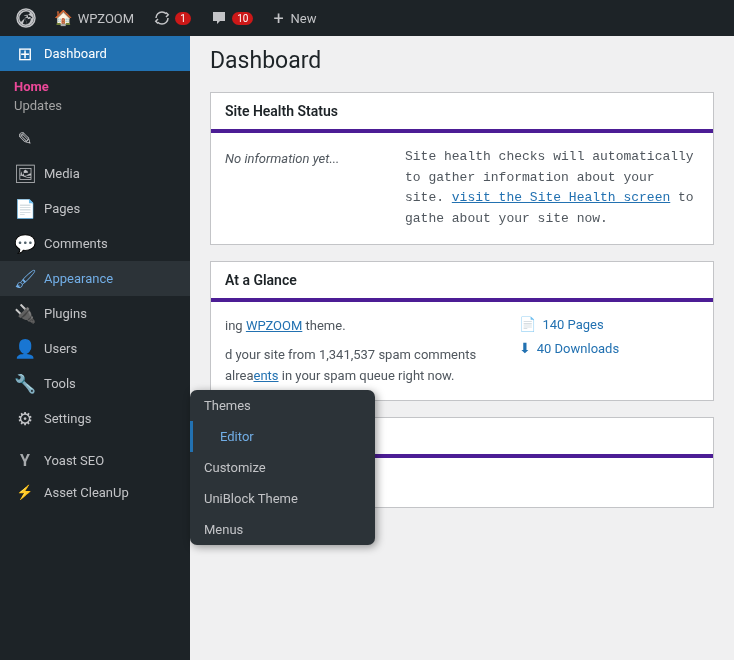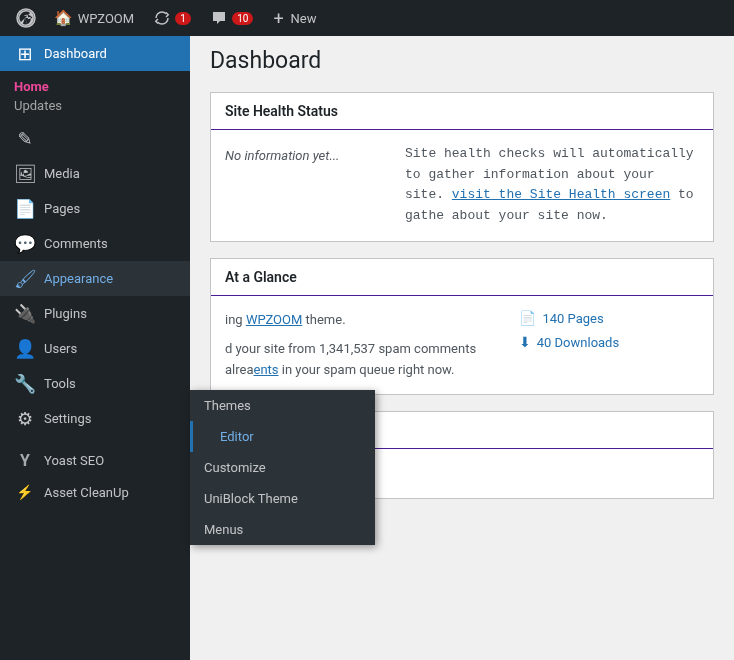--- a/index.html
+++ b/index.html
@@ -85,20 +85,21 @@
 
     
     #appearance-dropdown {
       position: fixed;
       left: 190px;
       top: 390px;
       background: #2c3338;
       width: 185px;
       z-index: 200;
       box-shadow: 2px 2px 8px rgba(0,0,0,0.4);
+      border-radius: 7px;
     }
     .dropdown-item {
       display: block;
       color: #c3c4c7;
       padding: 8px 14px;
       cursor: pointer;
       font-size: 13px;
       text-decoration: none;
     }
     .dropdown-item.active { color: #72aee6; border-left: 3px solid #2271b1; padding-left: 27px; }
@@ -123,21 +124,21 @@
     }
 
     
     .postbox {
       background: #fff;
       border: 1px solid #c3c4c7;
       margin-bottom: 16px;
     }
     .postbox-header {
       padding: 10px 14px;
-      border-bottom: 1px solid #4c1d95;
+      border-bottom: 4px solid #4c1d95;
     }
     .postbox-header h2 {
       font-size: 14px;
       font-weight: 600;
       color: #1d2327;
     }
     .postbox-body {
       padding: 14px;
     }
 

